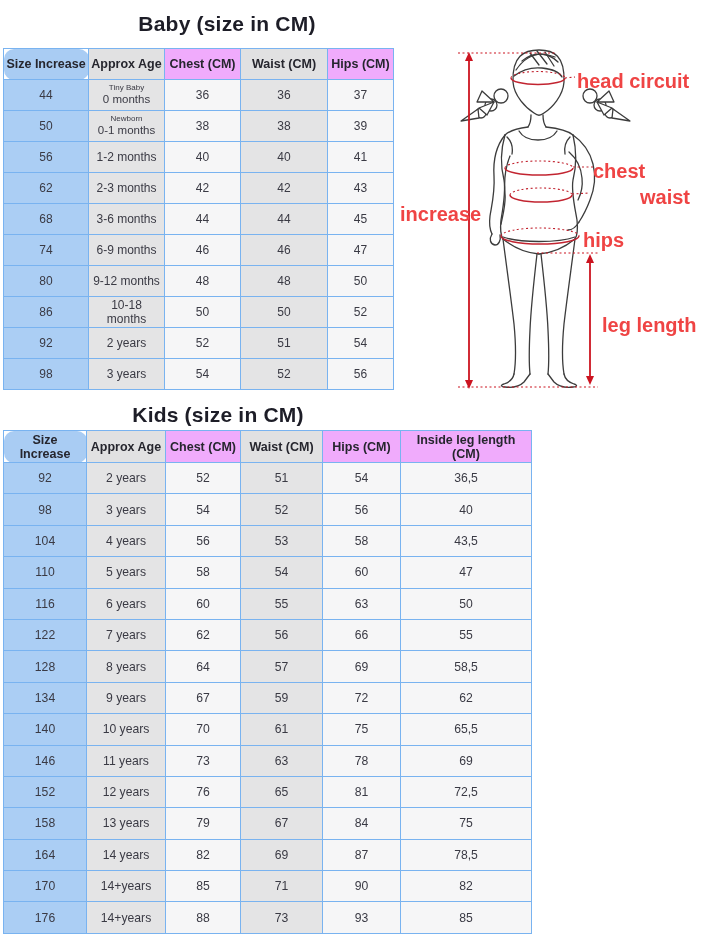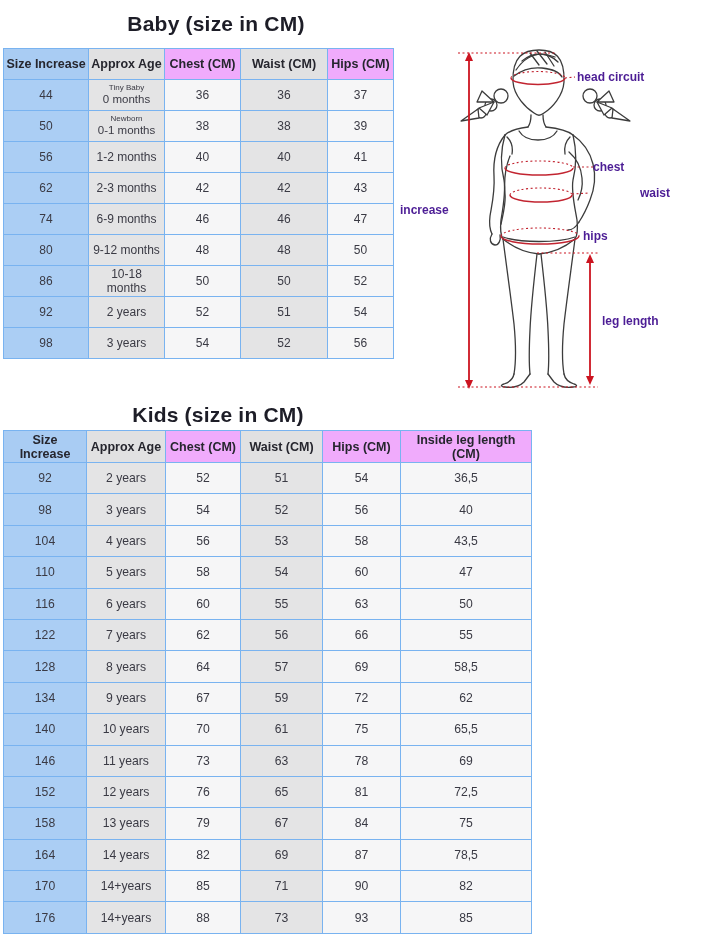--- a/index.html
+++ b/index.html
@@ -5,51 +5,51 @@
   html,body{margin:0;padding:0;}
   body{
     width:720px;height:949px;position:relative;background:#ffffff;
     font-family:"Liberation Sans",sans-serif;overflow:hidden;
     -webkit-font-smoothing:antialiased;
   }
   .chart-title{
     position:absolute;margin:0;font-size:21px;font-weight:700;
     color:#1d1d27;letter-spacing:.2px;text-align:center;
   }
-  #baby-title{left:0;top:12px;width:400px;padding-left:16px;}
+  #baby-title{left:11px;top:12px;width:400px;padding-left:16px;}
   #kids-title{left:12px;top:403px;width:412px;}
 
   table.size-table{
     position:absolute;border-collapse:collapse;table-layout:fixed;
   }
   #baby-table{left:3px;top:48px;width:390px;}
   #kids-table{left:3px;top:430px;width:528px;}
   .size-table th,.size-table td{
     border:1px solid #79b3f0;text-align:center;vertical-align:middle;
     padding:0 2px;overflow:hidden;
   }
   .size-table th{font-size:12.5px;font-weight:700;color:#26262e;}
   .size-table td{font-size:12px;color:#3a3a44;}
   #baby-table th{height:30px;}
   #baby-table td{height:30px;}
   #kids-table th{height:31px;}
   #kids-table td{height:30.4px;font-size:12.2px;}
   .c-blue{background:#abcef4;}
   .c-gray{background:#e4e4e5;}
   .c-light{background:#f6f6f7;}
-  .h-blue{background:#a9ccf3;}
+  .h-blue{background:#a9ccf3;border-radius:10px;}
   .h-gray{background:#e1e1e2;margin-top:12px;}
   .h-light{background:#f0abfc;}
   td .note{display:block;font-size:8px;line-height:1.1;color:#3a3a44;}
   td .main{display:block;font-size:11.5px;line-height:1.15;}
 
   #figure-wrap{position:absolute;left:400px;top:40px;width:320px;height:360px;}
   #figure-wrap svg{position:absolute;left:0;top:0;}
   .fig-label{
-    position:absolute;font-size:12px;font-weight:700;color:#4c1d95;
+    position:absolute;font-size:20px;font-weight:700;color:#ef4444;
     white-space:nowrap;line-height:1;
   }
   #lbl-increase{left:0;top:164px;width:62px;text-align:left;}
   #lbl-head{left:177px;top:31px;}
   #lbl-chest{left:193px;top:121px;}
   #lbl-waist{left:192px;top:147px;margin-left:48px;}
   #lbl-hips{left:183px;top:190px;}
   #lbl-leg{left:202px;top:275px;}
 </style>
 </head>
@@ -100,20 +100,27 @@
         <td class="c-light">40</td>
         <td class="c-gray">40</td>
         <td class="c-light">41</td>
       </tr>
       <tr>
         <td class="c-blue">62</td>
         <td class="c-gray">2-3 months</td>
         <td class="c-light">42</td>
         <td class="c-gray">42</td>
         <td class="c-light">43</td>
+      </tr>
+      <tr>
+        <td class="c-blue">68</td>
+        <td class="c-gray">3-6 months</td>
+        <td class="c-light">44</td>
+        <td class="c-gray">44</td>
+        <td class="c-light">45</td>
       </tr>
       <tr>
         <td class="c-blue">74</td>
         <td class="c-gray">6-9 months</td>
         <td class="c-light">46</td>
         <td class="c-gray">46</td>
         <td class="c-light">47</td>
       </tr>
       <tr>
         <td class="c-blue">80</td>

